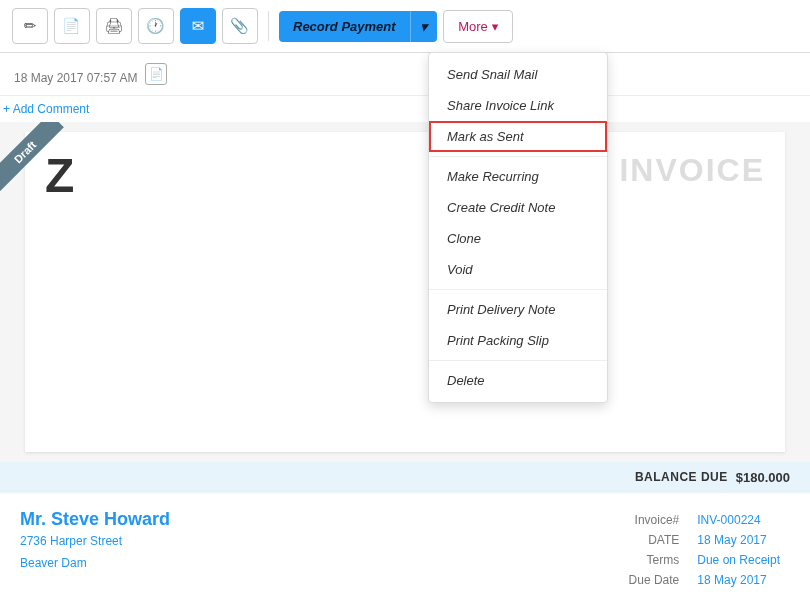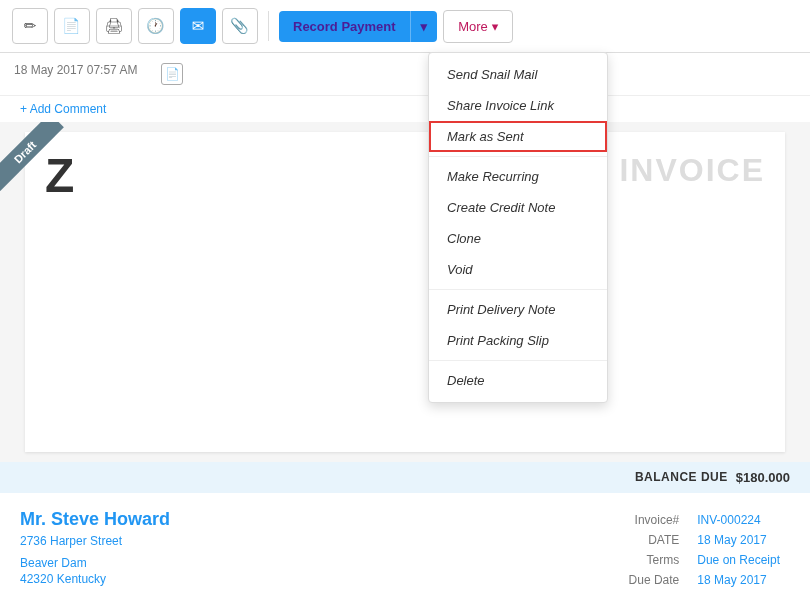--- a/index.html
+++ b/index.html
@@ -33,24 +33,25 @@
       width: 1px; height: 30px;
       background: #ddd;
       margin: 0 4px;
     }
     .record-payment-btn {
       display: flex;
       align-items: center;
       background: #2196f3;
       border: none;
       border-radius: 4px;
-      color: #4c1d95;
+      color: #0f172a;
       cursor: pointer;
       font-size: 13px;
       font-weight: bold;
+      font-style: italic;
     }
     .record-payment-main {
       padding: 8px 14px;
     }
     .record-payment-caret {
       padding: 8px 10px;
       border-left: 1px solid rgba(255,255,255,0.3);
     }
     .more-btn {
       display: flex;
@@ -62,26 +63,26 @@
       cursor: pointer;
       font-size: 13px;
       color: #be185d;
       gap: 4px;
       justify-content: flex-end;
     }
 
     
     .activity-bar {
       display: flex;
-      align-items: flex-start;
+      align-items: flex-end;
       padding: 10px 14px;
       border-bottom: 1px solid #eee;
       font-size: 12px;
       color: #555;
-      gap: 24px;
+      gap: 8px;
     }
     .activity-timestamp { color: #777; }
     .activity-text { color: #555; }
     .activity-text .amount { color: #333; font-weight: bold; }
 
     
     .invoice-area {
       display: flex;
       position: relative;
       background: #f5f5f5;
@@ -243,21 +244,21 @@
   <div class="dropdown-item">Print Delivery Note</div>
   <div class="dropdown-item">Print Packing Slip</div>
   <div class="dropdown-divider"></div>
   <div class="dropdown-item">Delete</div>
 </div>
 
 <div class="activity-bar">
   <span class="activity-timestamp">18 May 2017 07:57 AM</span>
   <div class="activity-icon">📄</div>
 </div>
-<div style="padding: 6px 20px; color: #2196f3; font-size: 12px; cursor: pointer;">+ Add Comment</div>
+<div style="padding: 6px 3px; color: #2196f3; font-size: 12px; cursor: pointer;">+ Add Comment</div>
 
 <div class="invoice-area">
 
   <div class="draft-ribbon">
     <div class="draft-ribbon-inner">Draft</div>
   </div>
 
   <div class="invoice-content">
     <div class="invoice-header-row">
       <div class="company-logo">Z</div>
@@ -270,21 +271,20 @@
   <span class="label">BALANCE DUE</span>
   <span class="amount">$180.000</span>
 </div>
 
 <div class="client-info-row">
   <div>
     <div class="client-name">Mr. Steve Howard</div>
     <div class="client-detail">2736 Harper Street</div>
     <div style="margin-top: 8px;">
       <div class="client-detail">Beaver Dam</div>
-      <div class="client-detail">42320 Kentucky</div>
     </div>
   </div>
   <div>
     <table class="invoice-meta-table">
       <tbody>
           <tr>
         <td class="meta-label">Invoice#</td>
         <td class="meta-value">INV-000224</td>
       </tr>
       <tr>

